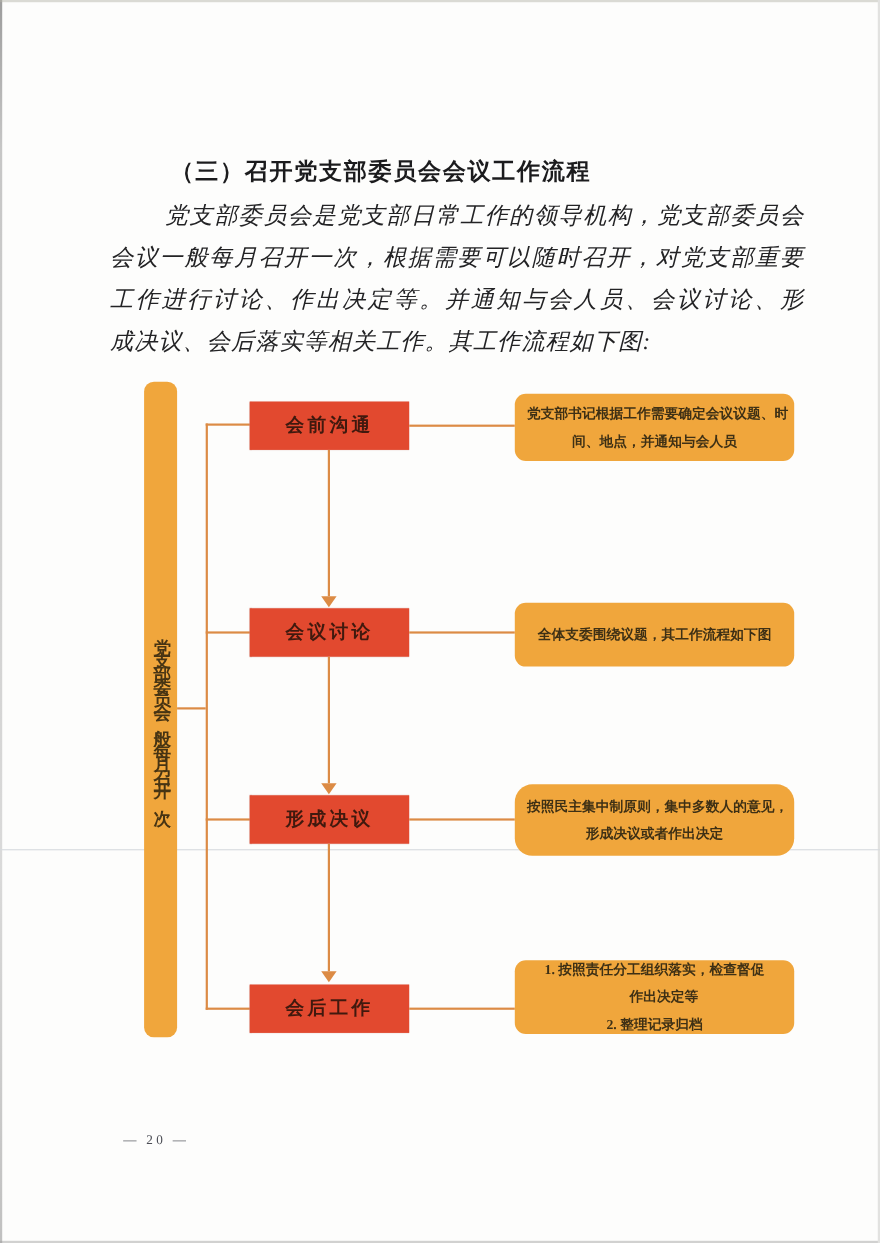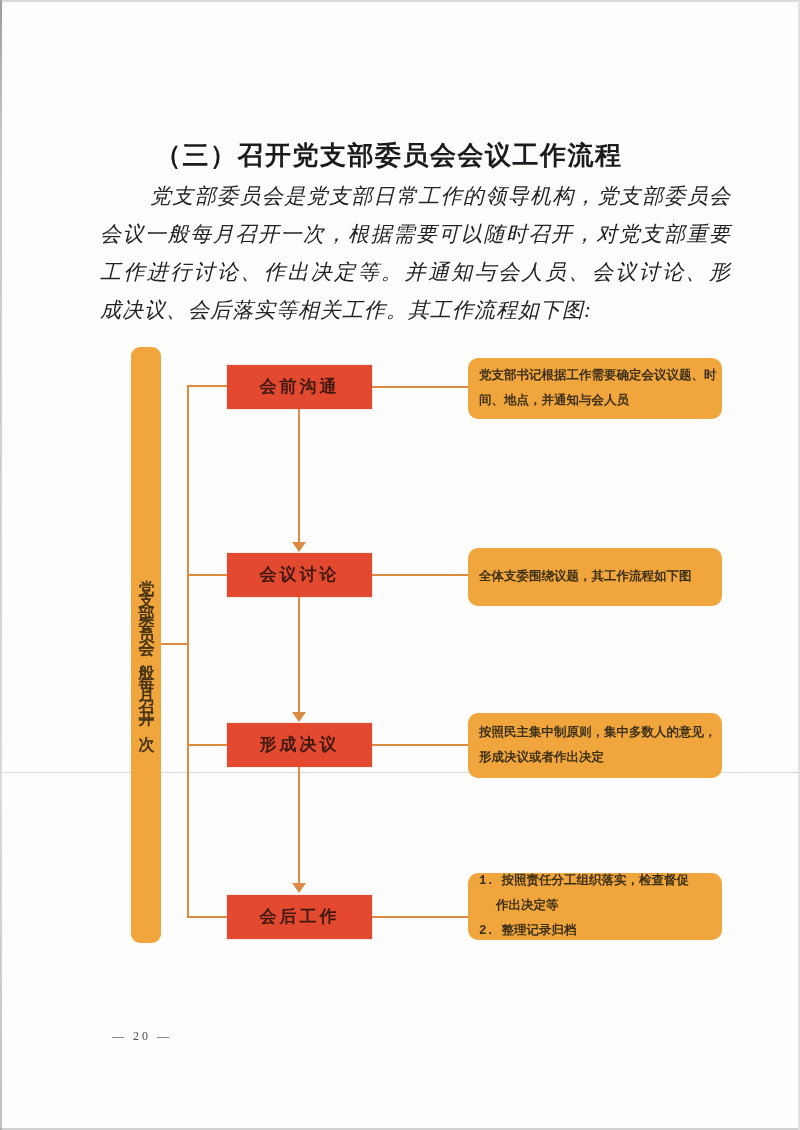--- a/index.html
+++ b/index.html
@@ -15,21 +15,21 @@
   .edge-left  { left:0; top:0; width:2px; height:1130px;
                 background:linear-gradient(180deg,#4e4e4e,#9a9a9a 12%,#bdbdbd 70%,#8f8f8f); opacity:.55; }
   .edge-top   { left:0; top:0; width:800px; height:2px; background:#b7b7ac; opacity:.5; }
   .edge-bottom{ left:0; top:1128px; width:800px; height:2px; background:#9b9b9b; opacity:.45; }
   .edge-right { left:798px; top:0; width:2px; height:1130px; background:#e2e2e0; }
   .scan-line  { left:0; top:772px; width:800px; height:1px; background:#d6dade; }
 
   
   .heading {
     left:100px; top:139px; width:645px;
-    font-size:26px; font-weight:bold; color:#1b1b1d;
+    font-size:21px; font-weight:bold; color:#1b1b1d;
     text-indent:55px; letter-spacing:1.5px; line-height:34px;
   }
   .para { left:100px; top:177px; width:631px; color:#232325; }
   .pline {
     font-size:21px; line-height:38px; letter-spacing:1px;
     text-align:justify; text-align-last:justify; white-space:nowrap;font-style:italic;
   }
   .pline.first { text-indent:50px; }
   .pline.last  { text-align-last:left; }
 
@@ -63,21 +63,22 @@
   }
   .desc-box {
     left:468px; width:254px;
     background:var(--accent-orange,#f0a63c); border-radius:10px;
     display:flex; flex-direction:column; justify-content:center;
     padding:0 11px;
   }
   .dl {
     font-size:12.5px; line-height:25px; color:#3e3015;
     letter-spacing:0; white-space:nowrap; font-weight:bold;
-    font-family:Liberation Mono, monospace;
+    font-family:Liberation Serif, serif;
+    text-align:center;
   }
   .dl.indent { padding-left:17px; }
 
   .arrow-line { left:298px; width:2px; background:var(--connector-orange,#e0813e); }
   .arrow-head {
     left:292px; width:0; height:0;
     border-left:7px solid transparent; border-right:7px solid transparent;
     border-top:10px solid var(--connector-orange,#e0813e);
   }
 </style>
@@ -126,21 +127,21 @@
     <div class="abs desc-box" style="top:548px; height:58px;">
       <div class="dl">全体支委围绕议题，其工作流程如下图</div>
     </div>
 
     <div class="abs arrow-line" style="top:597px; height:115px;"></div>
     <div class="abs arrow-head" style="top:712px;"></div>
 
     <div class="abs hline" style="left:187px; top:744px; width:40px;"></div>
     <div class="abs step-box flow-font" style="top:723px;">形成决议</div>
     <div class="abs hline" style="left:372px; top:744px; width:96px;"></div>
-    <div class="abs desc-box" style="top:713px; height:65px;">
+    <div class="abs desc-box" style="top:713px; height:65px;border-radius:16px;">
       <div class="dl">按照民主集中制原则，集中多数人的意见，</div>
       <div class="dl">形成决议或者作出决定</div>
     </div>
 
     <div class="abs arrow-line" style="top:767px; height:116px;"></div>
     <div class="abs arrow-head" style="top:883px;"></div>
 
     <div class="abs hline" style="left:187px; top:916px; width:40px;"></div>
     <div class="abs step-box flow-font" style="top:895px;">会后工作</div>
     <div class="abs hline" style="left:372px; top:916px; width:96px;"></div>

